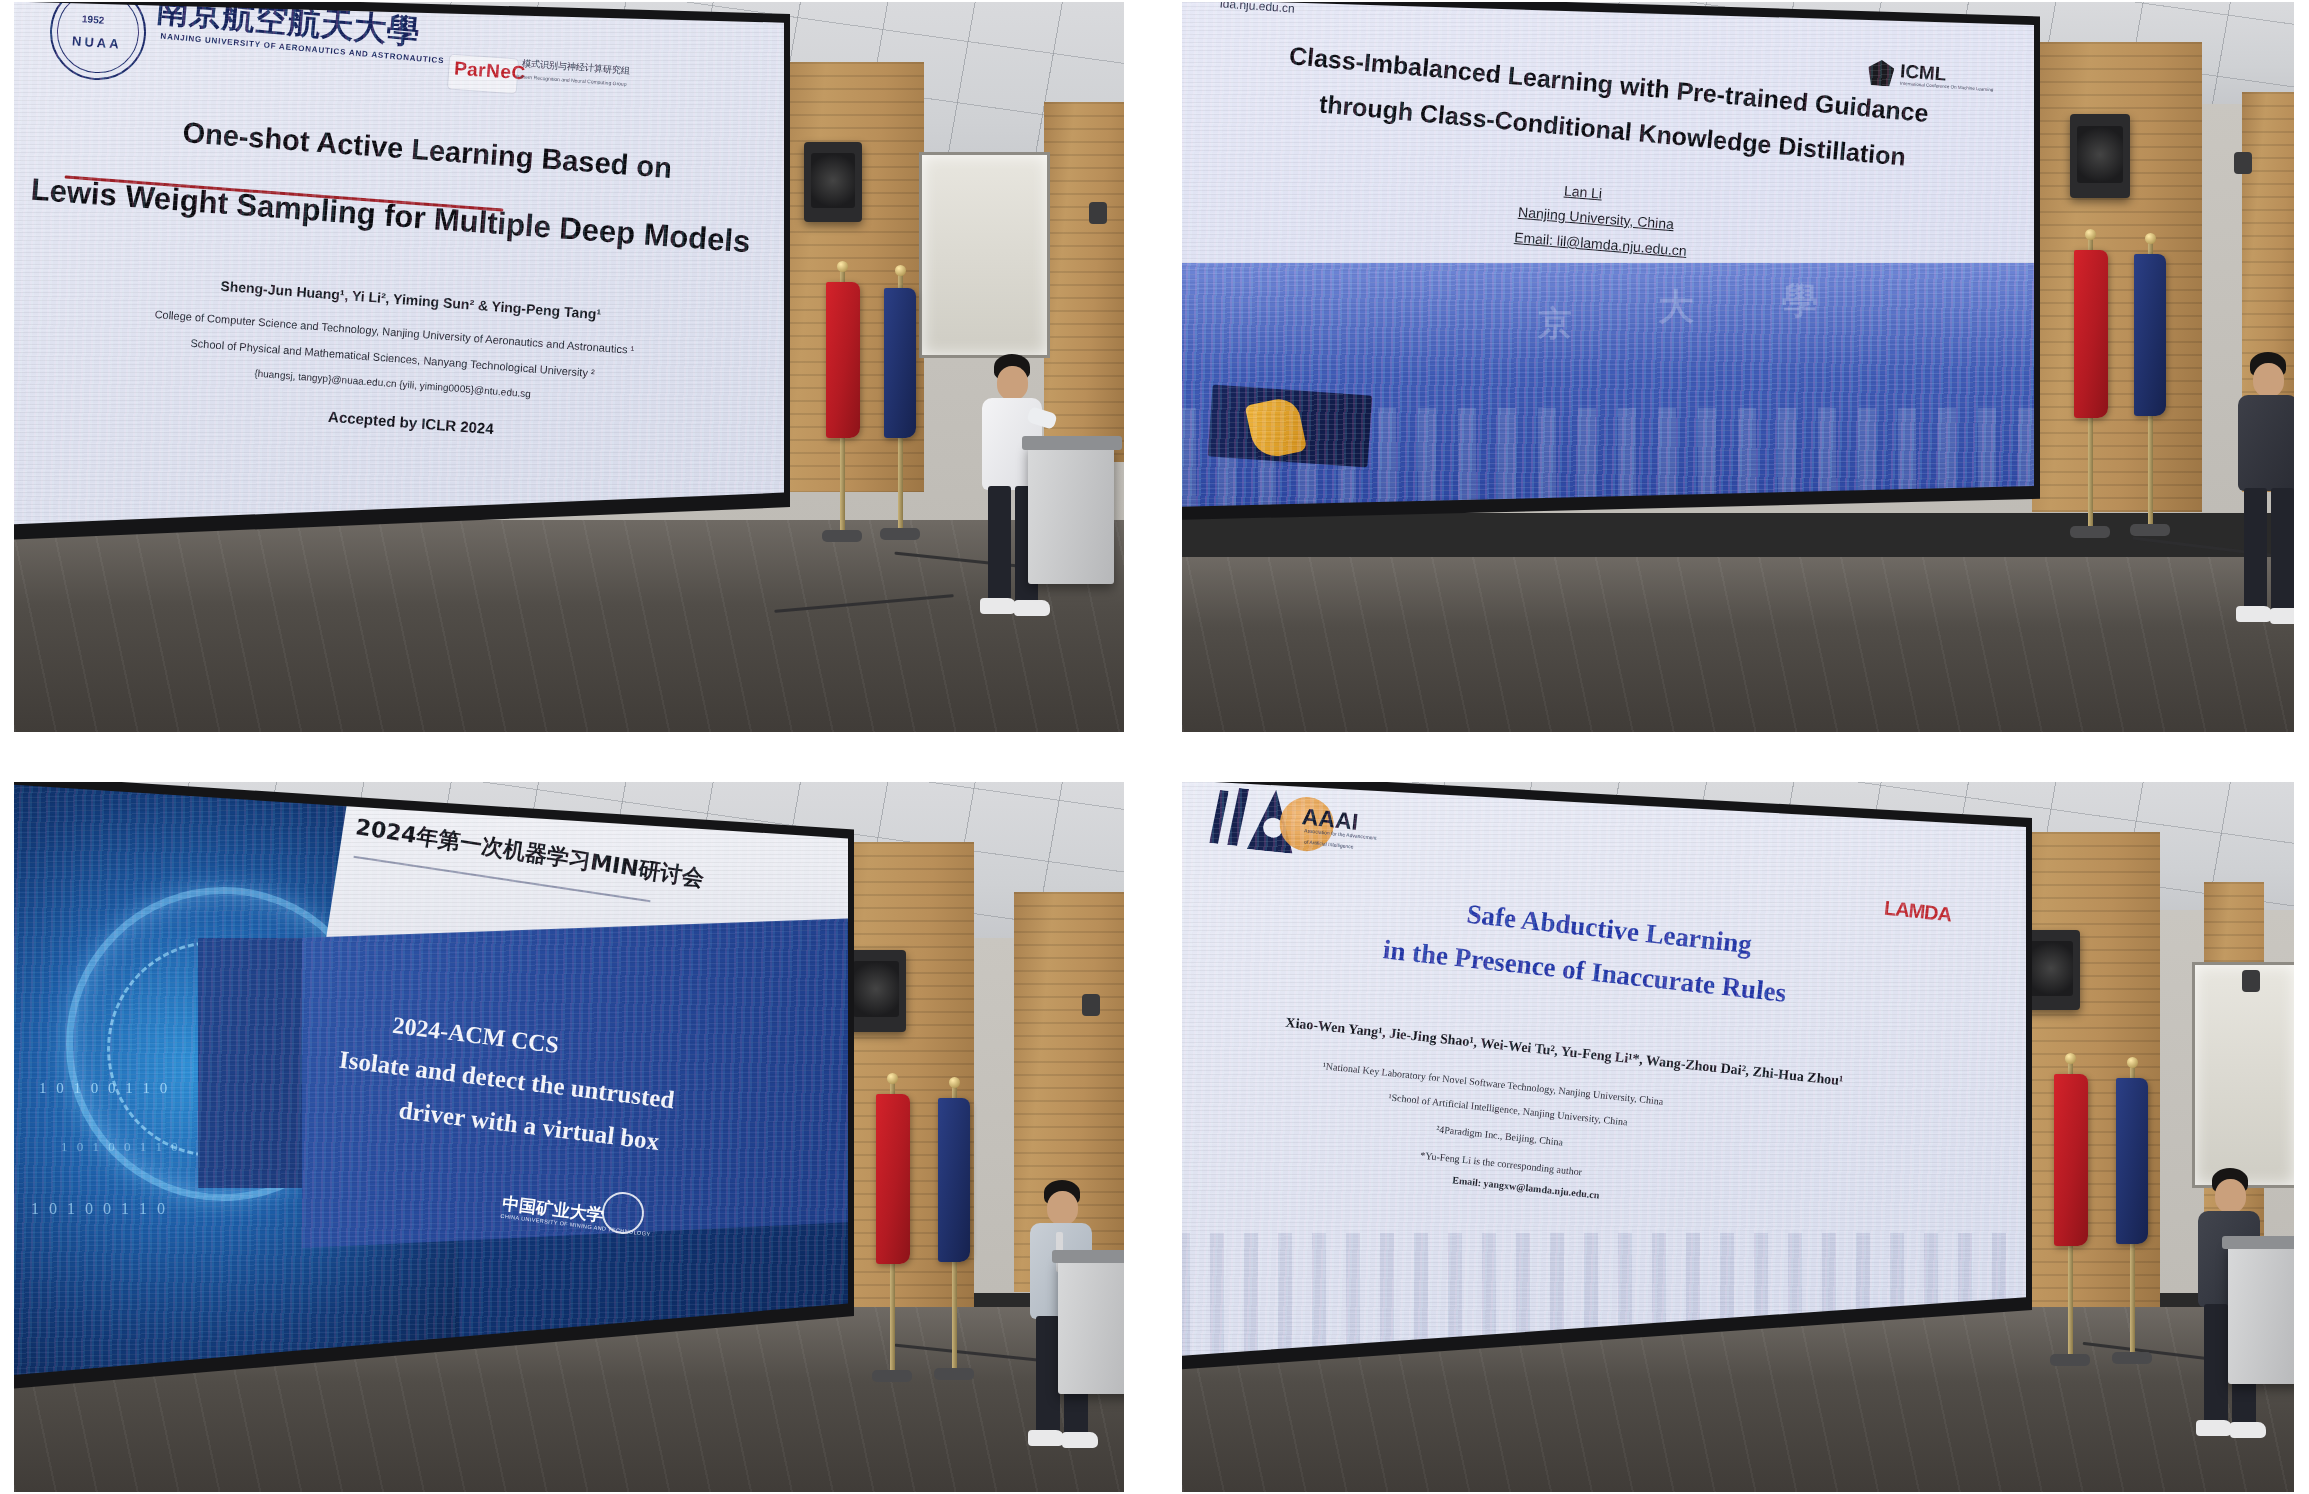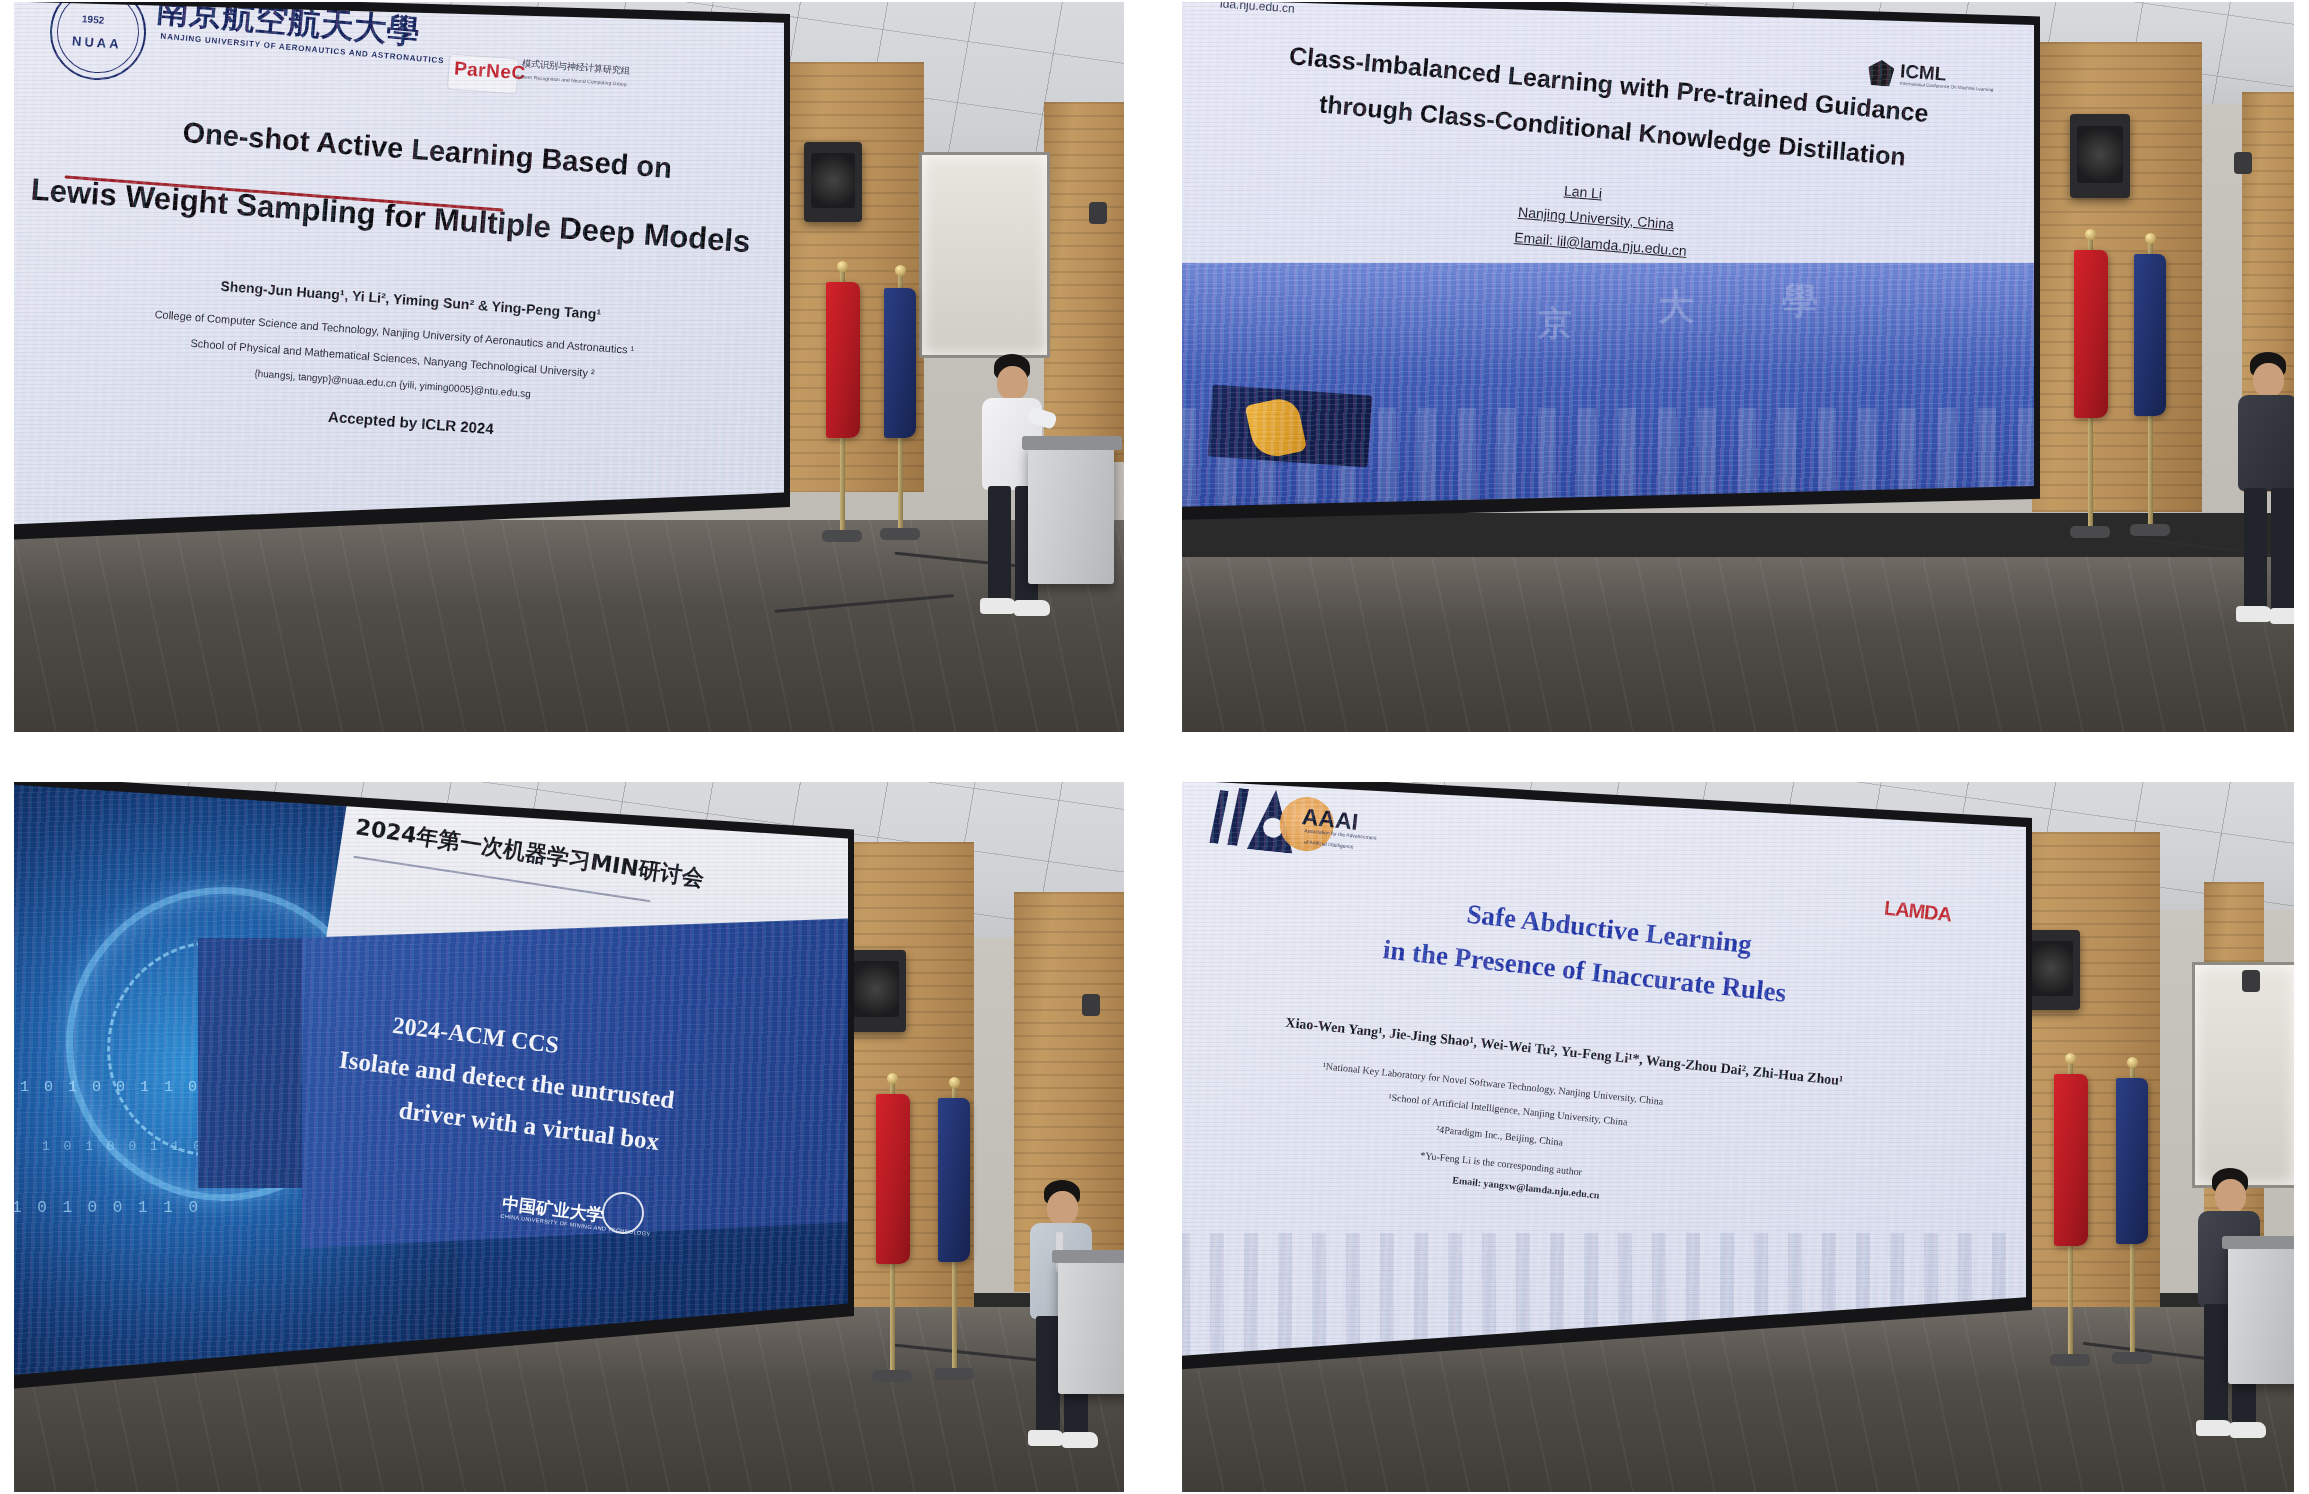--- a/index.html
+++ b/index.html
@@ -99,22 +99,22 @@
   .gold-shape{position:absolute;background:linear-gradient(120deg,#f0b53c,#d08f1c);
     border-radius:6px 22px 8px 26px;transform:rotate(-12deg);box-shadow:0 3px 8px rgba(0,0,0,.3);}
   .dark-slab{position:absolute;background:linear-gradient(100deg,#17255c,#101a45);border-radius:3px;}
 
   
   .cyber{position:absolute;left:0;top:0;width:54%;height:100%;
     background:radial-gradient(circle at 42% 48%,#2f8fd6 0%,#1d5ea8 38%,#123a78 68%,#0a2250 100%);}
   .cyber-ring{position:absolute;border:7px solid rgba(130,210,255,.55);border-radius:50%;
     box-shadow:0 0 28px rgba(120,200,255,.5) inset,0 0 22px rgba(120,200,255,.35);}
   .cyber-ring2{position:absolute;border:3px dashed rgba(160,225,255,.65);border-radius:50%;}
-  .binary{position:absolute;color:rgba(175,225,255,.80);font-family:Liberation Mono, monospace;
-    letter-spacing:3px;line-height:1.35;white-space:pre;}
+  .binary{position:absolute;color:rgba(175,225,255,.80);font-family:Liberation Serif, serif;
+    letter-spacing:3px;line-height:1.35;white-space:pre;margin-left:19px;}
   .blue-panel{position:absolute;background:linear-gradient(115deg,#2f56a8 0%,#27499a 40%,#1d3c86 100%);}
   .arrow-tab{position:absolute;background:linear-gradient(120deg,#22468f,#1b3878);}
   .white-head{position:absolute;background:linear-gradient(180deg,#f2f3f7,#e3e5ee);}
   .hairline{position:absolute;height:1.5px;background:rgba(60,70,110,.5);}
   .cumt-seal{position:absolute;border:2px solid rgba(255,255,255,.85);border-radius:50%;}
 
   
   .aaai-tri{position:absolute;}
   .lamda{position:absolute;color:#c02a30;font-weight:700;}
   .p4-skyline{position:absolute;bottom:0;left:0;width:100%;height:22%;

